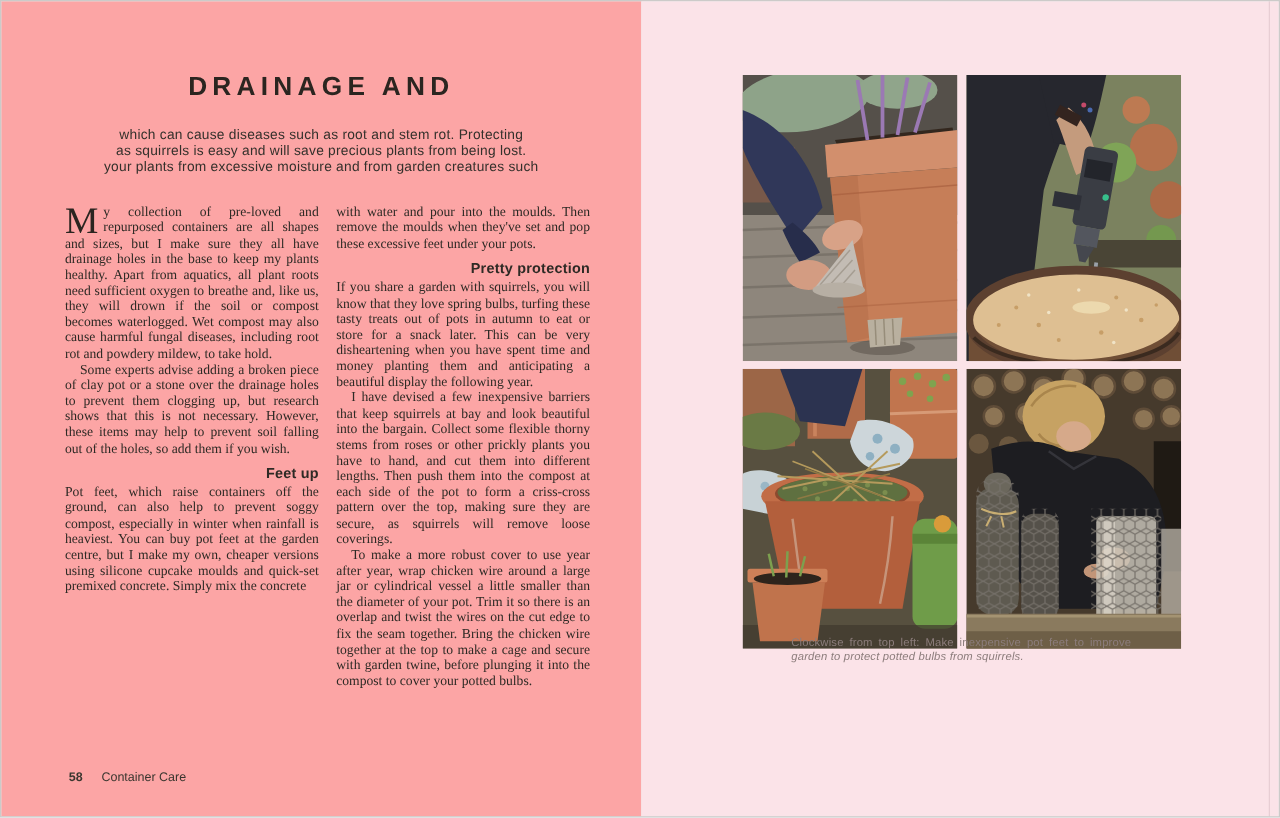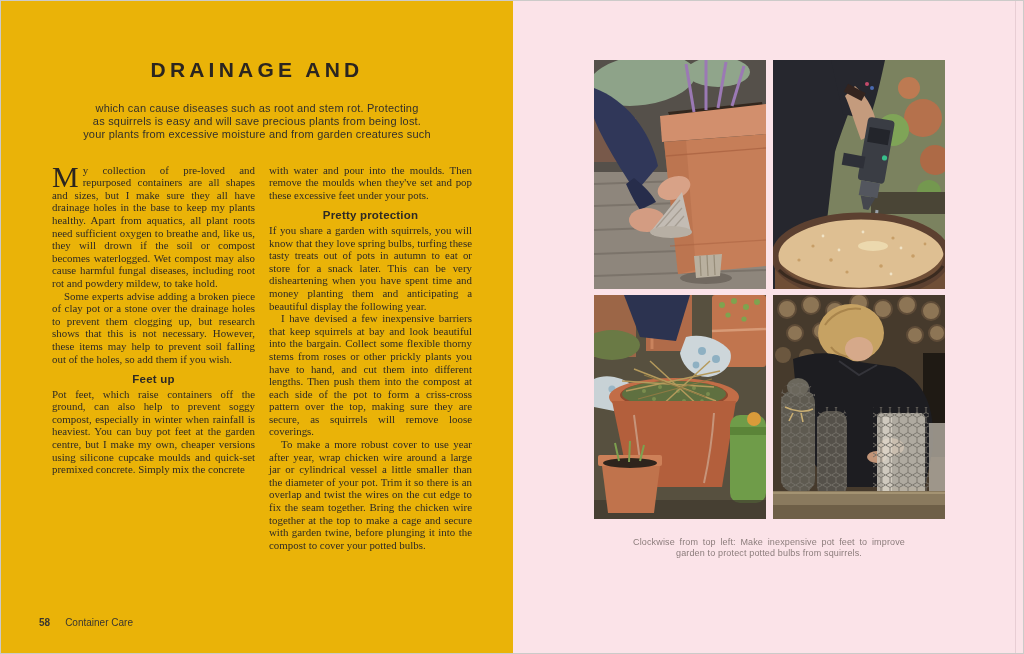--- a/index.html
+++ b/index.html
@@ -3,21 +3,21 @@
 <meta charset="utf-8">
 <style>
   * { margin:0; padding:0; box-sizing:border-box; }
   html,body { width:1024px; height:654px; background:#e8e8e8; }
   .spread {
     position:relative; width:1024px; height:654px; display:flex;
     border:1px solid #cccbc9; overflow:hidden;
     font-family:"Liberation Sans", sans-serif; color:#2e2a25;
   }
   .page { width:512px; height:100%; position:relative; }
-  .page-left  { background:#eab308; }
+  .page-left  { background:#fca5a5; }
   .page-right { background:#fbe3e8; }
   .page-right::after {
     content:""; position:absolute; top:0; bottom:0; right:7px; width:1px;
     background:rgba(150,110,120,.18);
   }
 
   
   .title {
     margin-top:56px; text-align:center; font-weight:bold;
     font-size:21px; line-height:25px; letter-spacing:4.2px; color:#2b2520;
@@ -34,39 +34,39 @@
   }
   .col { width:203px; }
   .col p { margin:0; }
   .col p.ind { text-indent:12px; }
   .dropcap {
     float:left; font-size:30px; line-height:23px; padding:1px 4px 0 0;
     font-family:"Liberation Serif", serif; color:#2b2520;
   }
   .subhead {
     font-family:"Liberation Sans", sans-serif; font-weight:bold;
-    font-size:11.5px; letter-spacing:.2px; margin:8px 0 2px 0; text-align:center;
-  }
-  .footer { position:absolute; left:38px; bottom:25px; font-size:10px; color:#3a362f; }
+    font-size:11.5px; letter-spacing:.2px; margin:8px 0 2px 0; text-align:right;
+  }
+  .footer { position:absolute; left:54px; bottom:25px; font-size:10px; color:#3a362f; }
   .footer .pgnum { font-weight:bold; margin-right:15px; }
 
   
   .photo-grid {
     position:absolute; left:81px; top:59px; width:351px;
     display:grid; grid-template-columns:172px 172px; grid-template-rows:229px 224px;
     column-gap:7px; row-gap:6px;
   }
   .photo { width:100%; height:100%; overflow:hidden; }
   .photo svg { display:block; width:100%; height:100%; }
   .caption {
-    position:absolute; top:536px; left:120px; width:272px;
+    position:absolute; top:508px; left:120px; width:272px;
     font-size:9px; line-height:10.6px; letter-spacing:.15px; color:#8c7d7c;
   }
   .caption .jline { text-align:justify; text-align-last:justify; }
-  .caption .cline { text-align:center; }
+  .caption .cline { text-align:left;font-style:italic; }
 </style>
 </head>
 <body>
 
 <div class="spread">
 
   <div class="page page-left">
 
     <div class="title">
       <div>DRAINAGE AND</div>

